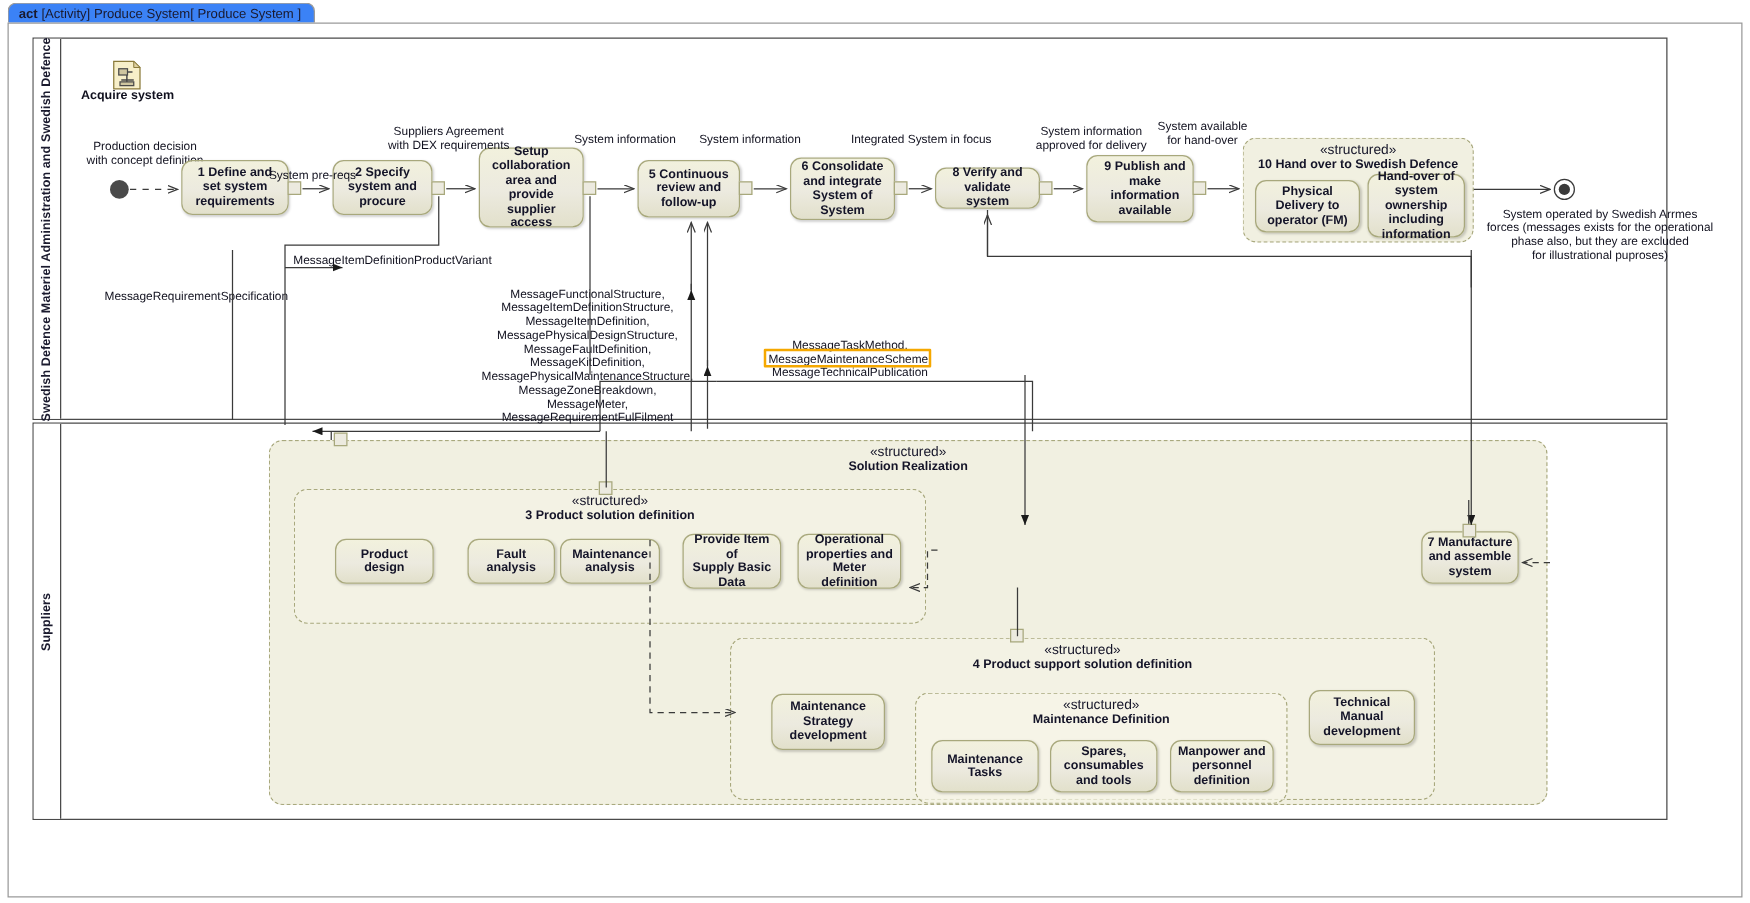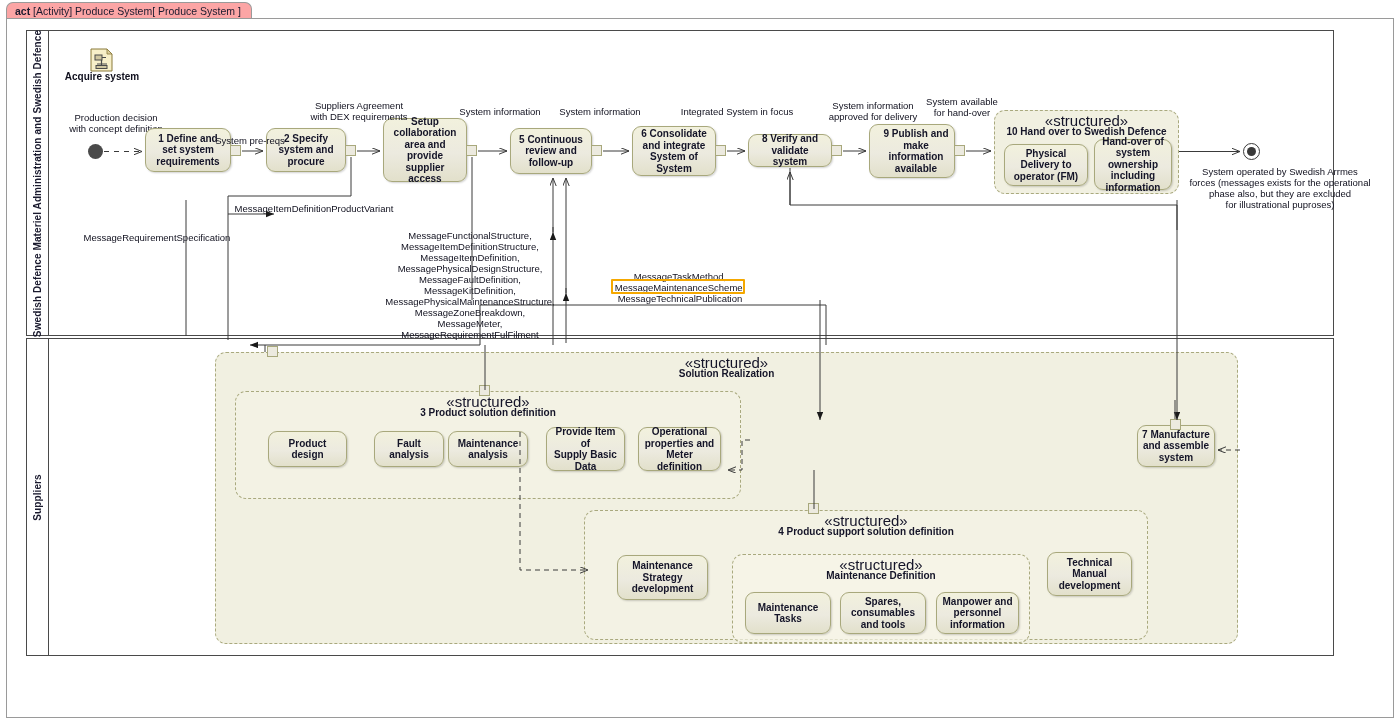--- a/index.html
+++ b/index.html
@@ -8,21 +8,21 @@
          font-family:"Liberation Sans", sans-serif; color:#1a1a2e; overflow:hidden; }
 
   #root { position:absolute; left:0; top:0; width:1400px; height:722px; }
 
   
   #frame-tab {
     position:absolute; left:6px; top:2px; height:17px;
     padding:1px 10px 1px 8px;
     border:1px solid #9a9a9a; border-bottom:none;
     border-radius:7px 7px 0 0;
-    background:#fca5a5;
+    background:#3b82f6;
     font-size:10.5px; line-height:15px; white-space:nowrap;
   }
   #frame-tab .kw { font-weight:bold; }
   #frame-body {
     position:absolute; left:6px; top:18px; width:1388px; height:700px;
     border:1px solid #9a9a9a; border-top:1px solid #9a9a9a;
     background:#ffffff;
   }
 
   
@@ -58,21 +58,21 @@
   .structured {
     position:absolute; border:1px dashed #a9a97e; border-radius:11px;
     background:rgba(236,234,213,.72);
   }
   .structured.lvl2 { background:rgba(243,242,228,.78); }
   .structured.lvl3 { background:rgba(246,245,232,.7); }
   .st-title {
     position:absolute; left:0; right:0; top:4px; text-align:center;
     font-size:9.5px; line-height:11px; color:#141428;
   }
-  .st-title .ster { font-weight:normal; font-size:15px; display:block; }
+  .st-title .ster { font-weight:normal; font-size:11px; display:block; }
   .st-title .nm { font-weight:bold; font-size:10px; display:block; }
 
   
   .lbl {
     position:absolute; font-size:9.5px; line-height:11px;
     text-align:center; color:#10101e; white-space:pre;
   }
 
   .msg-hl {
     position:absolute; border:2px solid #f5a800; background:transparent;
@@ -303,21 +303,21 @@
 Tasks</span>
         </div>
         <div class="act" style="left:107px; top:37px; width:86px; height:42px;">
           <span style="white-space: pre-line;">Spares,
 consumables
 and tools</span>
         </div>
         <div class="act" style="left:203px; top:37px; width:83px; height:42px;">
           <span style="white-space: pre-line;">Manpower and
 personnel
-information</span>
+definition</span>
         </div>
       </div>
 
       <div class="act" style="left:462px; top:41px; width:85px; height:44px;">
         <span style="white-space: pre-line;">Technical
 Manual
 development</span>
       </div>
     </div>
   </div>

